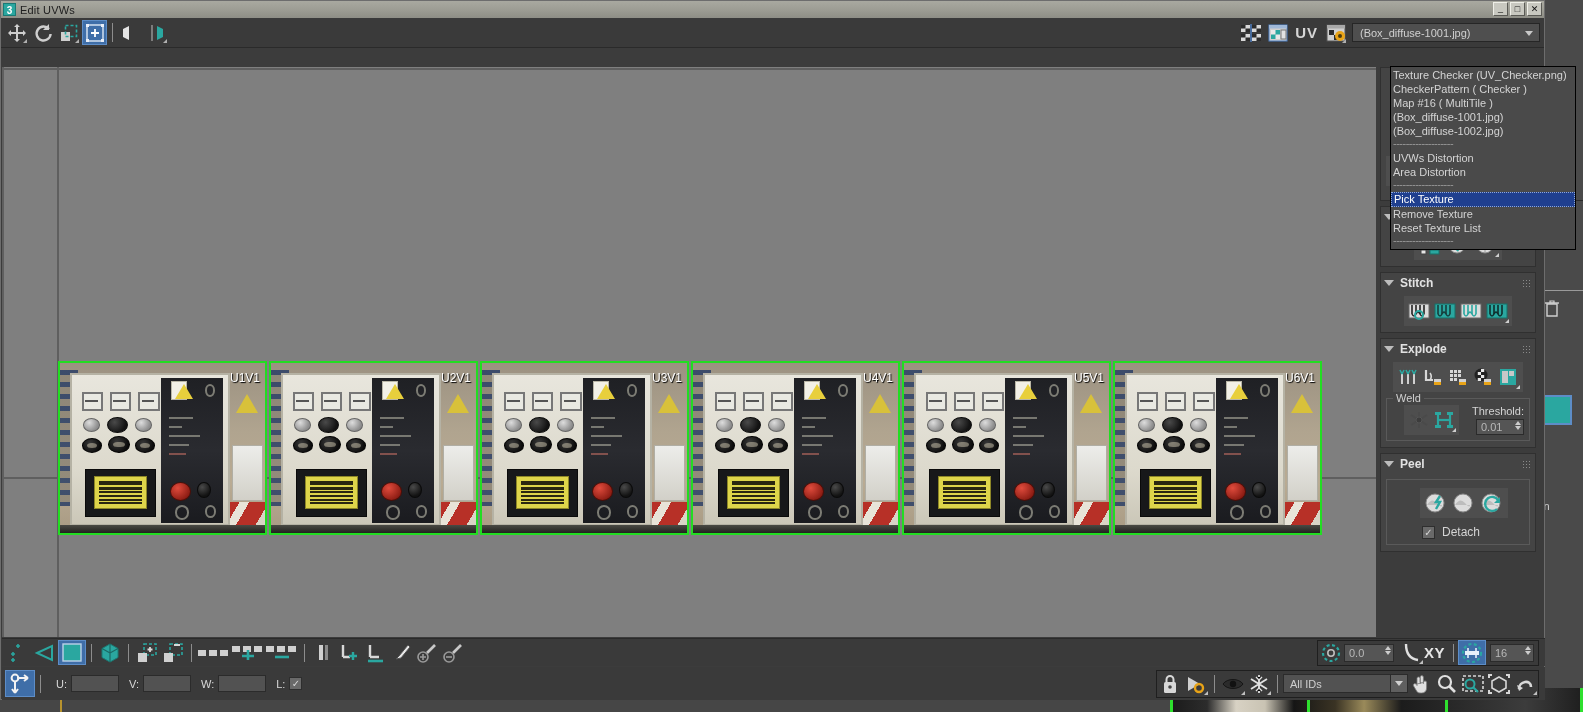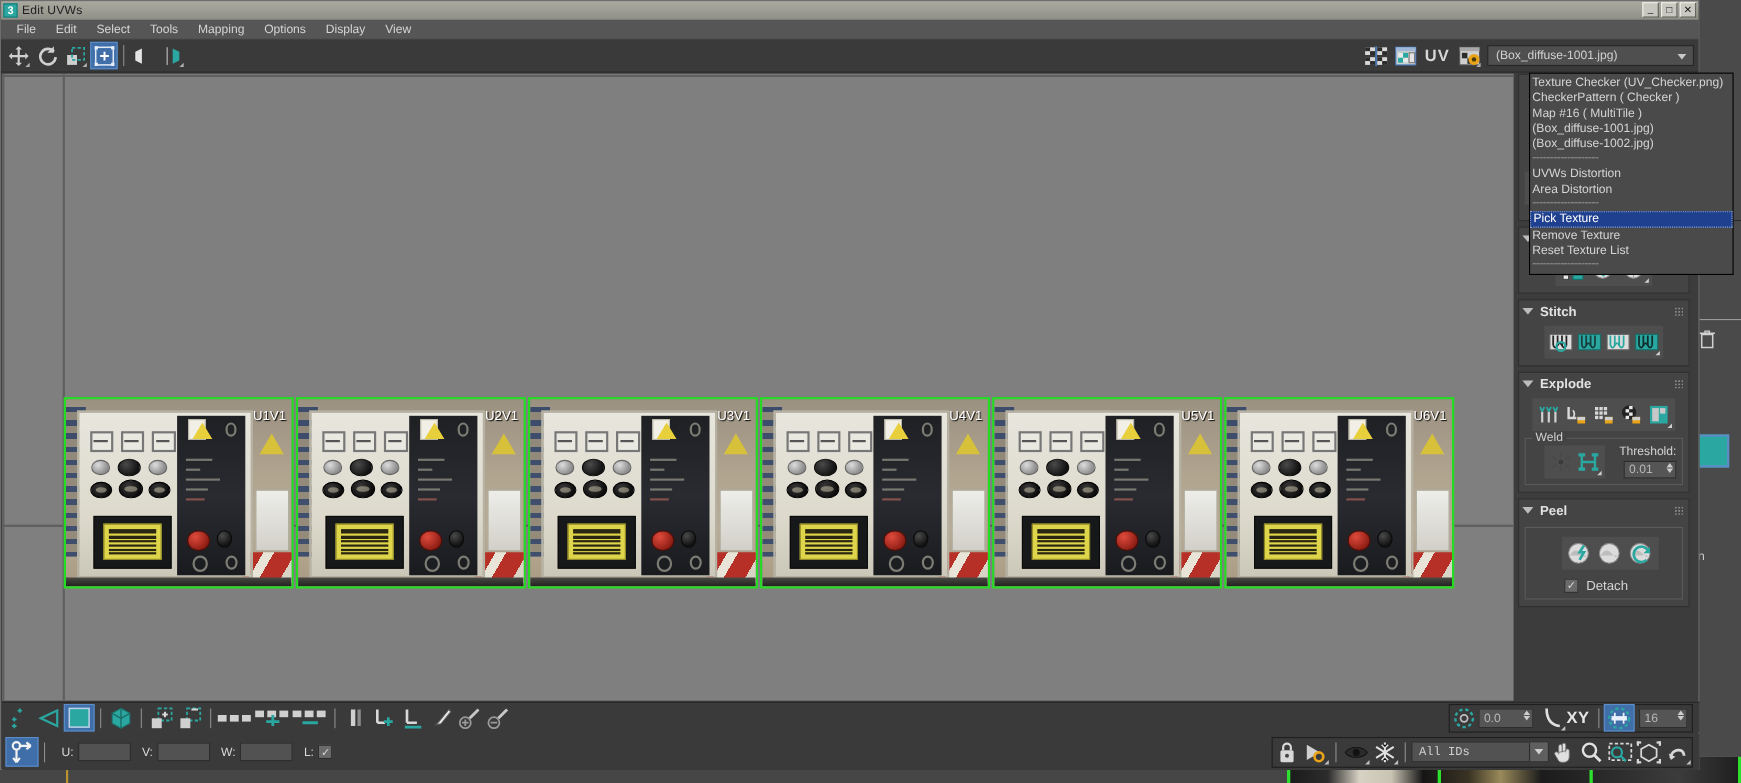--- a/index.html
+++ b/index.html
@@ -324,30 +324,20 @@
           </div>
         <div class="win-btn">
             <span>□</span>
           </div>
         <div class="win-btn">
             <span>✕</span>
           </div>
       </div>
     </div>
 
-    <div class="menubar">
-      <div class="menu-item">File</div>
-      <div class="menu-item">Edit</div>
-      <div class="menu-item">Select</div>
-      <div class="menu-item">Tools</div>
-      <div class="menu-item">Mapping</div>
-      <div class="menu-item">Options</div>
-      <div class="menu-item">Display</div>
-      <div class="menu-item">View</div>
-    </div>
 
     <div class="toolbar-top">
       <div class="tb-left">
         <div class="tbtn">
           <svg width="20" height="20" viewBox="0 0 20 20">
               <path d="M10 1l3 3h-2v5h5V7l3 3-3 3v-2h-5v5h2l-3 3-3-3h2v-5H4v2l-3-3 3-3v2h5V4H7z" fill="#cfcfcf"></path>
             </svg>
           <span class="corner"></span>
         </div>
         <div class="tbtn">
@@ -1151,21 +1141,21 @@
       <div class="coord-field"><span></span></div>
       <span class="clabel">V:</span>
       <div class="coord-field"><span></span></div>
       <span class="clabel">W:</span>
       <div class="coord-field"><span></span></div>
       <span class="clabel">L:</span>
       <span class="cbox">✓</span>
 
       <div style="flex:1;"></div>
 
-      <div class="tb-box" style="margin-right:6px;height:28px;font-family:Liberation Mono, monospace;">
+      <div class="tb-box" style="margin-right:6px;height:28px;">
         <div class="bbtn">
           <svg width="20" height="22" viewBox="0 0 20 22">
               <rect x="4" y="9" width="12" height="11" rx="1.5" fill="#d8d8d8"></rect>
               <path d="M6.5 9V6.5a3.5 3.5 0 0 1 7 0V9" fill="none" stroke="#d8d8d8" stroke-width="2"></path>
               <circle cx="10" cy="14" r="1.8" fill="#444"></circle>
             </svg>
         </div>
         <div class="bbtn">
           <svg width="22" height="22" viewBox="0 0 22 22">
               <path d="M3 4l12 7L3 18z" fill="#d0d0d0"></path>

